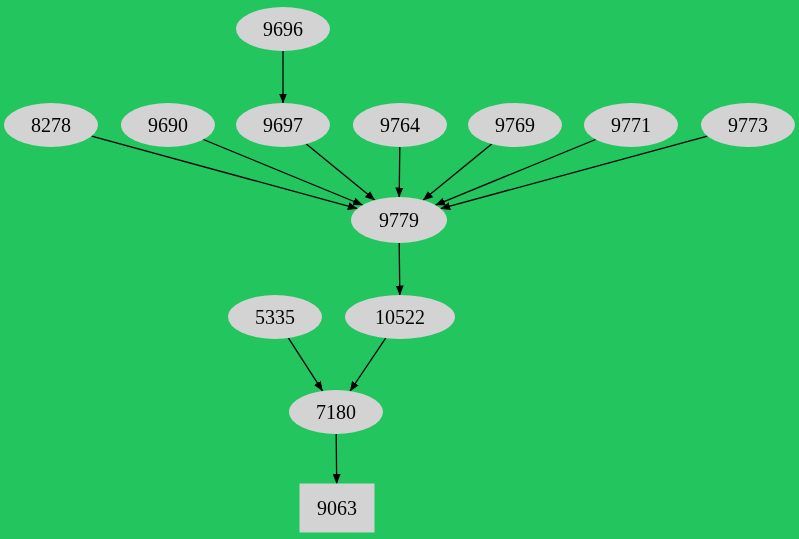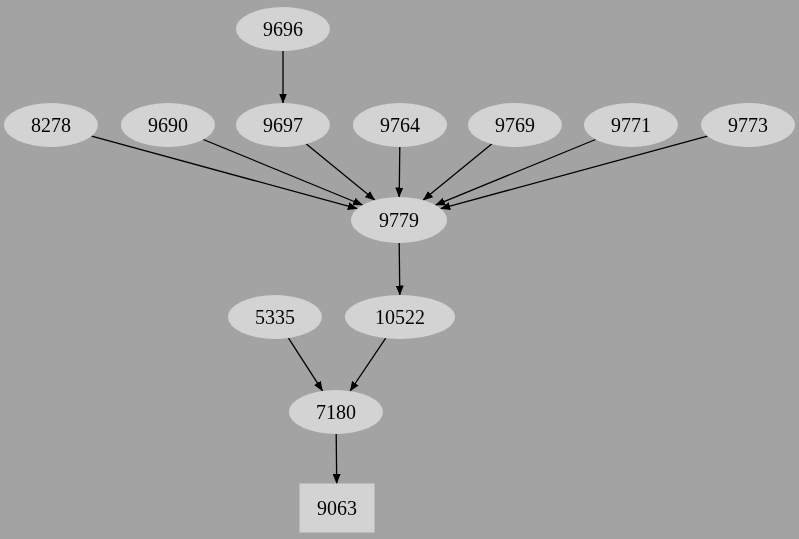--- a/index.html
+++ b/index.html
@@ -4,21 +4,21 @@
 <style>
   html, body {
     margin: 0;
     padding: 0;
     background: #ffffff;
   }
   .canvas-wrap {
     position: relative;
     width: 799px;
     height: 539px;
-    background: #a3a3a3;
+    background: #22c55e;
     overflow: hidden;
   }
   svg text {
     font-family: "Liberation Serif", "DejaVu Serif", serif;
     font-size: 20px;
     fill: #000000;
   }
 </style>
 </head>
 <body>

